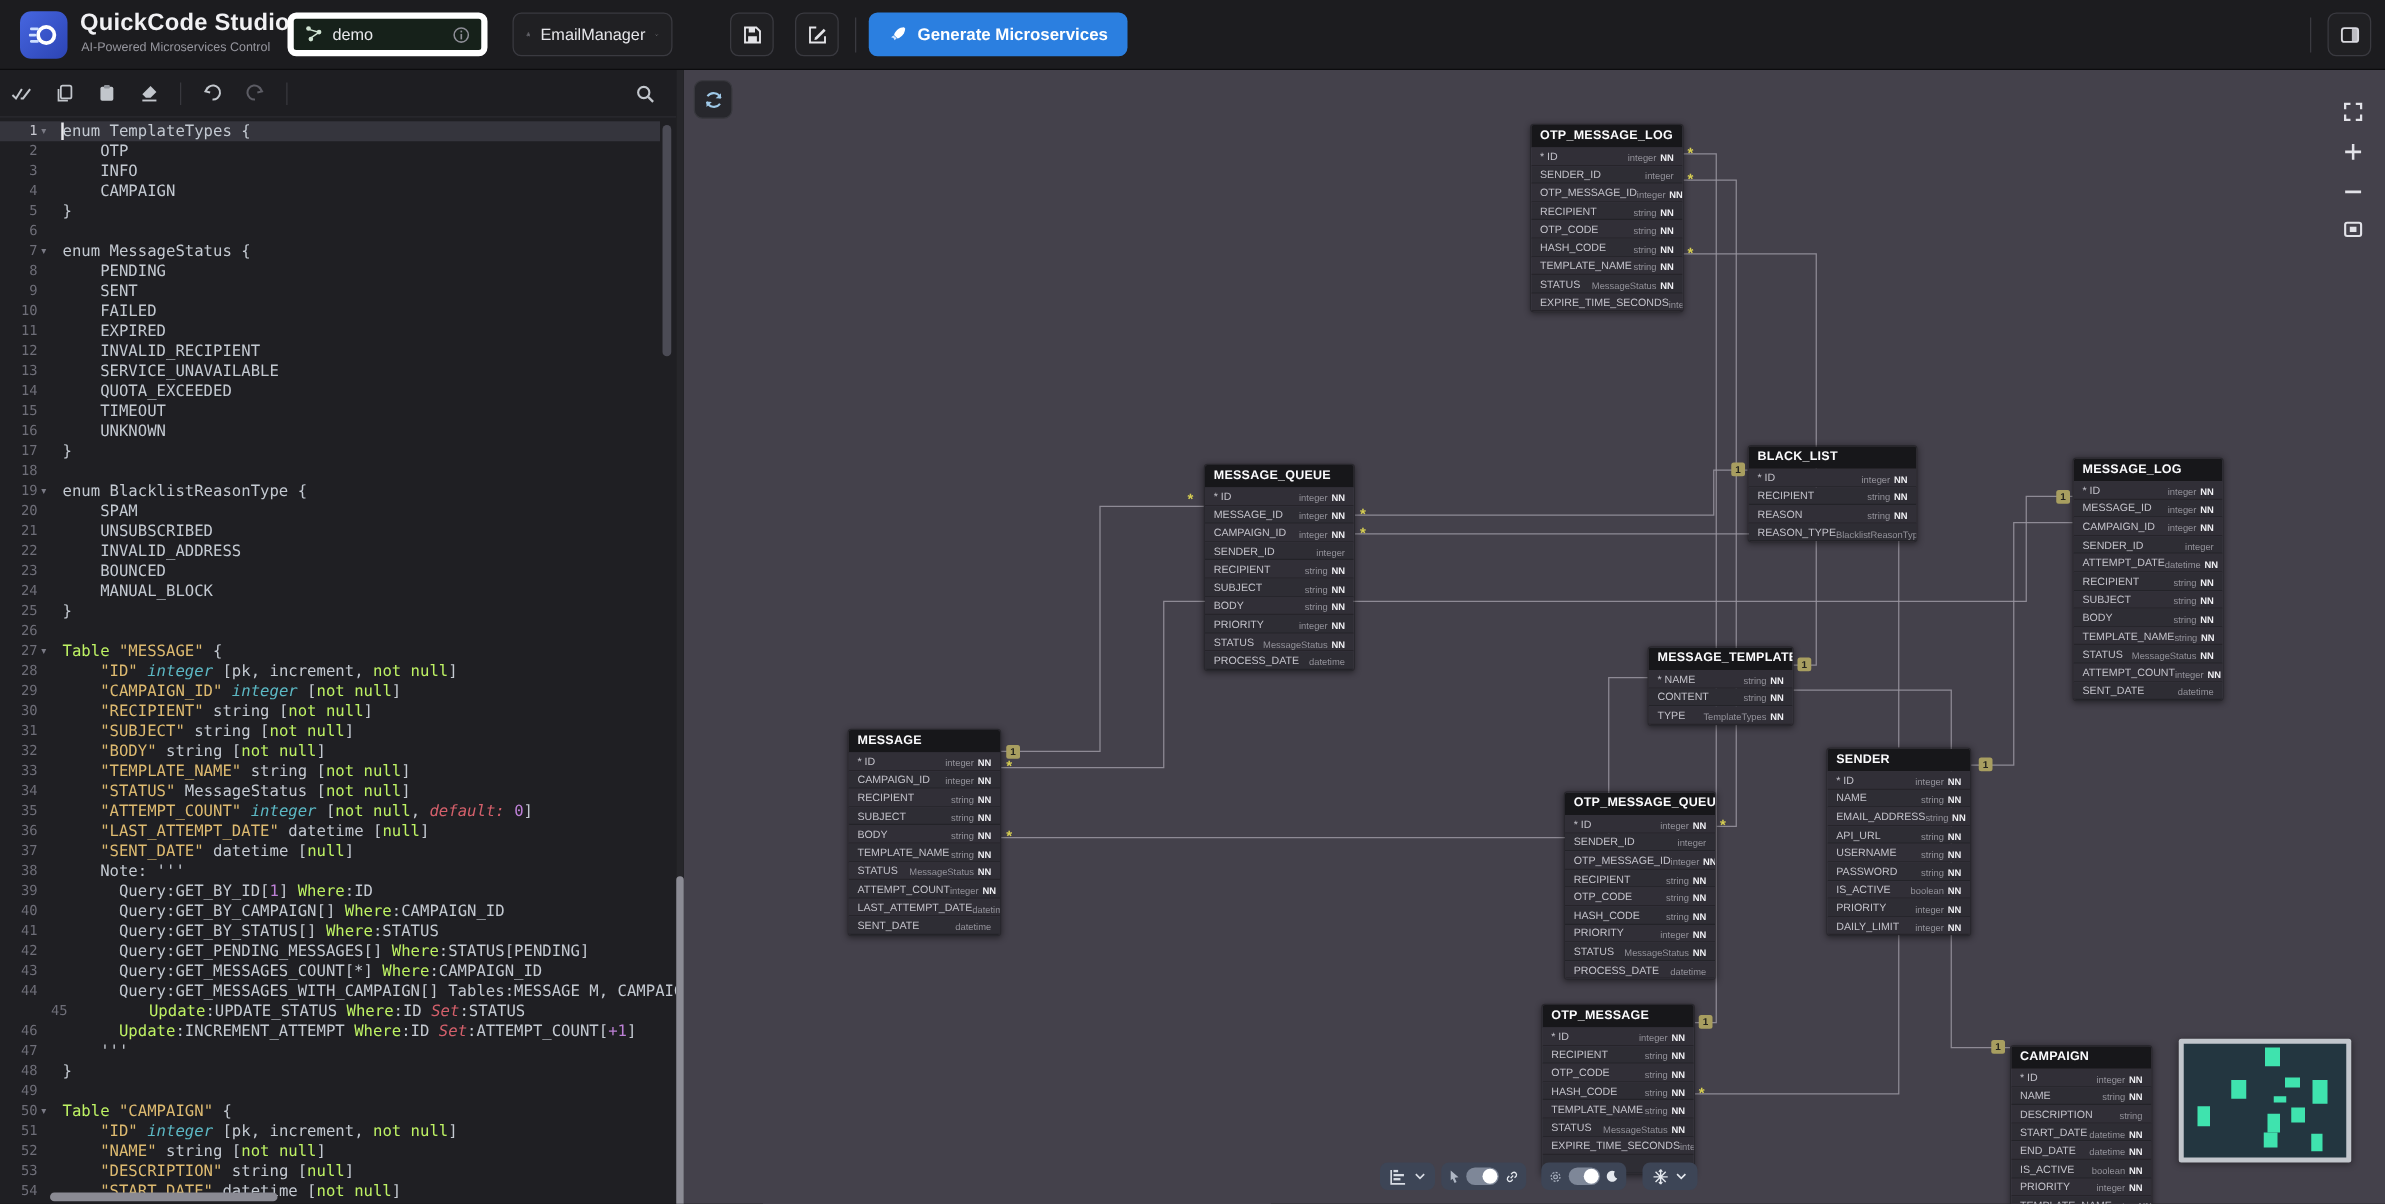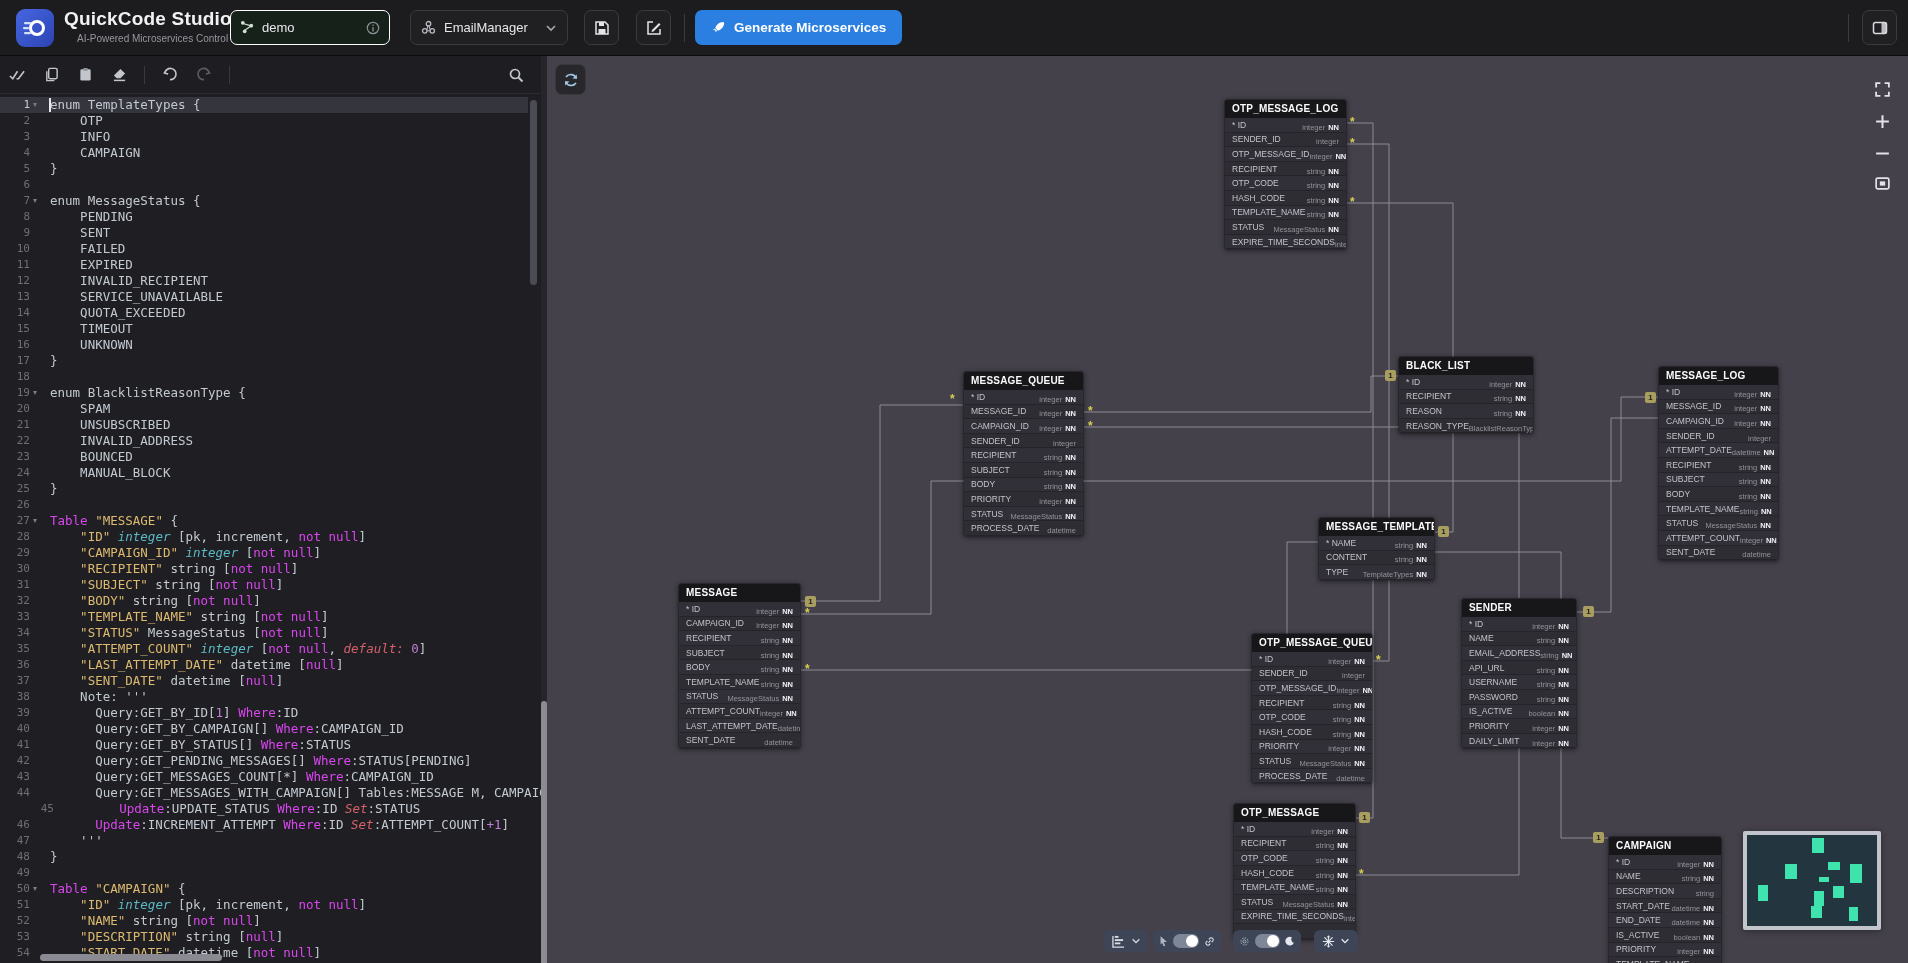--- a/index.html
+++ b/index.html
@@ -5,25 +5,25 @@
   * { margin:0; padding:0; box-sizing:border-box; }
   html,body { width:1908px; height:963px; overflow:hidden; background:#121214;
               font-family:"Liberation Sans", sans-serif; }
 
   
   #header { position:absolute; left:0; top:0; width:1908px; height:56px;
             background:#1c1c1f; border-bottom:1px solid #0c0c0e; z-index:50; }
   #logo-box { position:absolute; left:16px; top:9px; width:38px; height:38px; border-radius:9px;
               background:linear-gradient(135deg,#4666e0,#2c44b4); display:flex; align-items:center; justify-content:center; }
   #app-title { position:absolute; left:64px; top:8px; font-size:19px; font-weight:bold; color:#f1f1f4; letter-spacing:.2px; }
-  #app-subtitle { position:absolute; left:77px; top:33px; font-size:10px; color:#96969e; }
+  #app-subtitle { position:absolute; left:65px; top:33px; font-size:10px; color:#96969e; }
   #project-input { position:absolute; left:230px; top:10px; width:160px; height:35px; background:#16211a;
-                   border:1px solid #ffffff; border-radius:7px; display:flex; align-items:center; padding:0 9px; gap:7px; }
+                   border:5px solid #ffffff; border-radius:7px; display:flex; align-items:center; padding:0 9px; gap:7px; }
   #project-input .val { color:#e9e9ec; font-size:13px; flex:1; }
-  #manager-select { position:absolute; left:410px; top:10px; width:158px; height:35px; background:#202023;
+  #manager-select { position:absolute; left:410px; top:10px; width:128px; height:35px; background:#202023;
                     border:1px solid #3a3a40; border-radius:7px; display:flex; align-items:center; padding:0 10px; gap:8px; }
   #manager-select .val { color:#e6e6ea; font-size:13px; flex:1; }
   .hbtn { position:absolute; top:10px; width:35px; height:35px; background:#202023; border:1px solid #3a3a40;
           border-radius:7px; display:flex; align-items:center; justify-content:center; }
   .hdivider { position:absolute; top:14px; width:1px; height:28px; background:#3a3a40; }
   #generate-btn { position:absolute; left:695px; top:10px; height:35px; padding:0 16px; background:#2b7fe0;
                   border-radius:7px; display:flex; align-items:center; gap:8px; color:#fff; font-size:13.5px; font-weight:bold; }
 
   
   #editor-panel { position:absolute; left:0; top:56px; width:541px; height:907px; background:#1f1f23; overflow:hidden; }
@@ -34,21 +34,21 @@
   #search-icon-wrap { margin-left:auto; margin-right:8px; }
   #gutter-area { position:absolute; left:0; top:38px; width:541px; bottom:0; }
   .cline { position:absolute; left:0; width:528px; height:16px; white-space:pre; }
   .cline .lnum { position:absolute; left:0; width:30px; text-align:right; color:#6e6e78;
                  font:11px "DejaVu Sans Mono", monospace; line-height:16px; }
   .cline .fold { position:absolute; left:33px; top:0; color:#7a7a84; font-size:8px; line-height:16px; }
   .cline .ctext { position:absolute; left:50px; top:0; font:12.5px "DejaVu Sans Mono", monospace; line-height:16px; }
   .cline.cur { background:#35353d; }
   .cline.cur .lnum { color:#c8c8d0; }
   .caret { position:absolute; left:49px; top:1px; width:1.5px; height:14px; background:#e8e8ec; }
-  .tk-p  { color:#c3c9d1; } .tk-kw { color:#d946ef; } .tk-str { color:#ddba70; }
+  .tk-p  { color:#c3c9d1; } .tk-kw { color:#bef264; } .tk-str { color:#ddba70; }
   .tk-typ{ color:#5cb8c4; font-style:italic; } .tk-num { color:#bd80d6; }
   .tk-set{ color:#d4606b; font-style:italic; }
   #vscroll { position:absolute; left:530px; top:44px; width:7px; height:185px; background:#4b4b55; border-radius:4px; }
   #hscroll { position:absolute; left:40px; bottom:2px; width:182px; height:7px; background:#8a8a93; border-radius:4px; }
   #panel-divider { position:absolute; left:541px; top:56px; width:6px; height:907px; background:#26262a; z-index:40; }
   #divider-handle { position:absolute; left:0; top:645px; width:6px; height:262px; background:#8b8b94; border-radius:3px 3px 0 0; }
 
   
   #canvas { position:absolute; left:547px; top:56px; width:1361px; height:907px; background:#44414b; overflow:hidden; }
   #conn-svg { position:absolute; left:0; top:0; z-index:1; }

